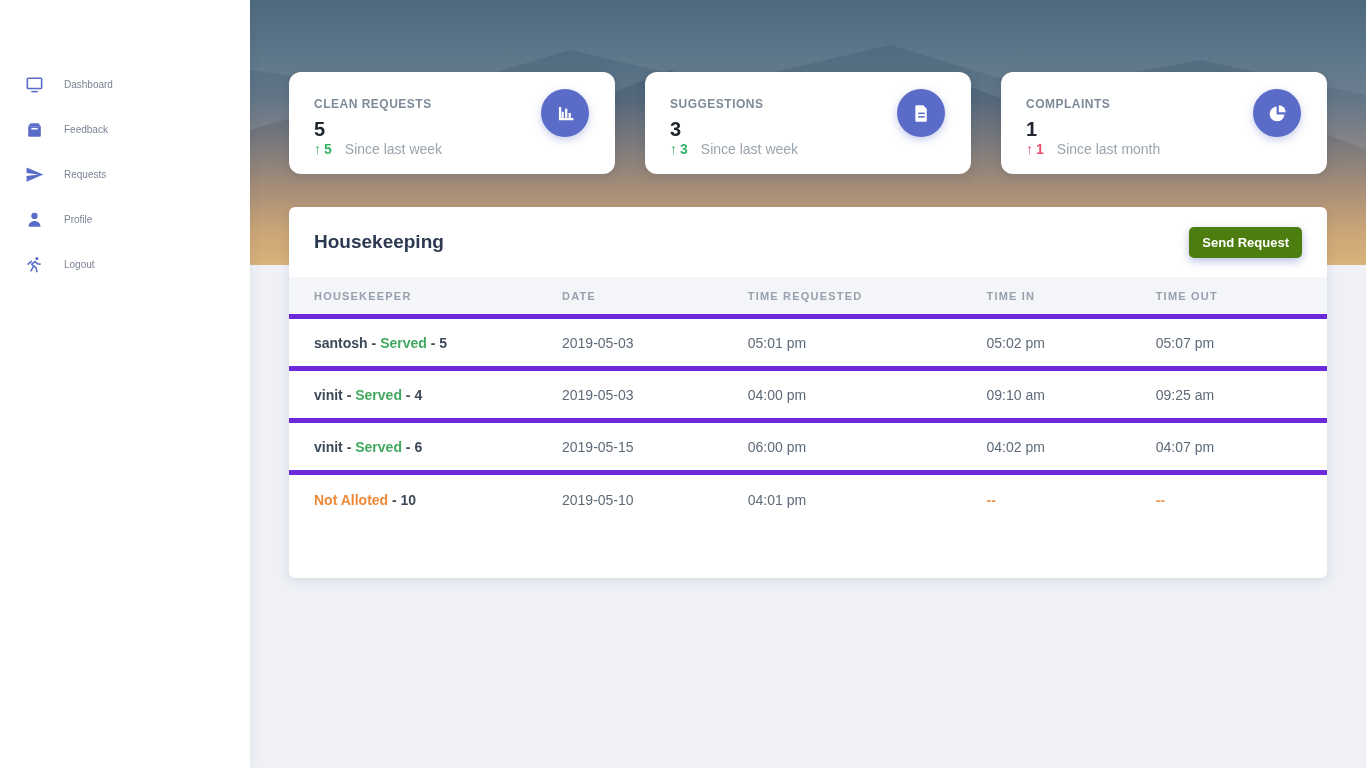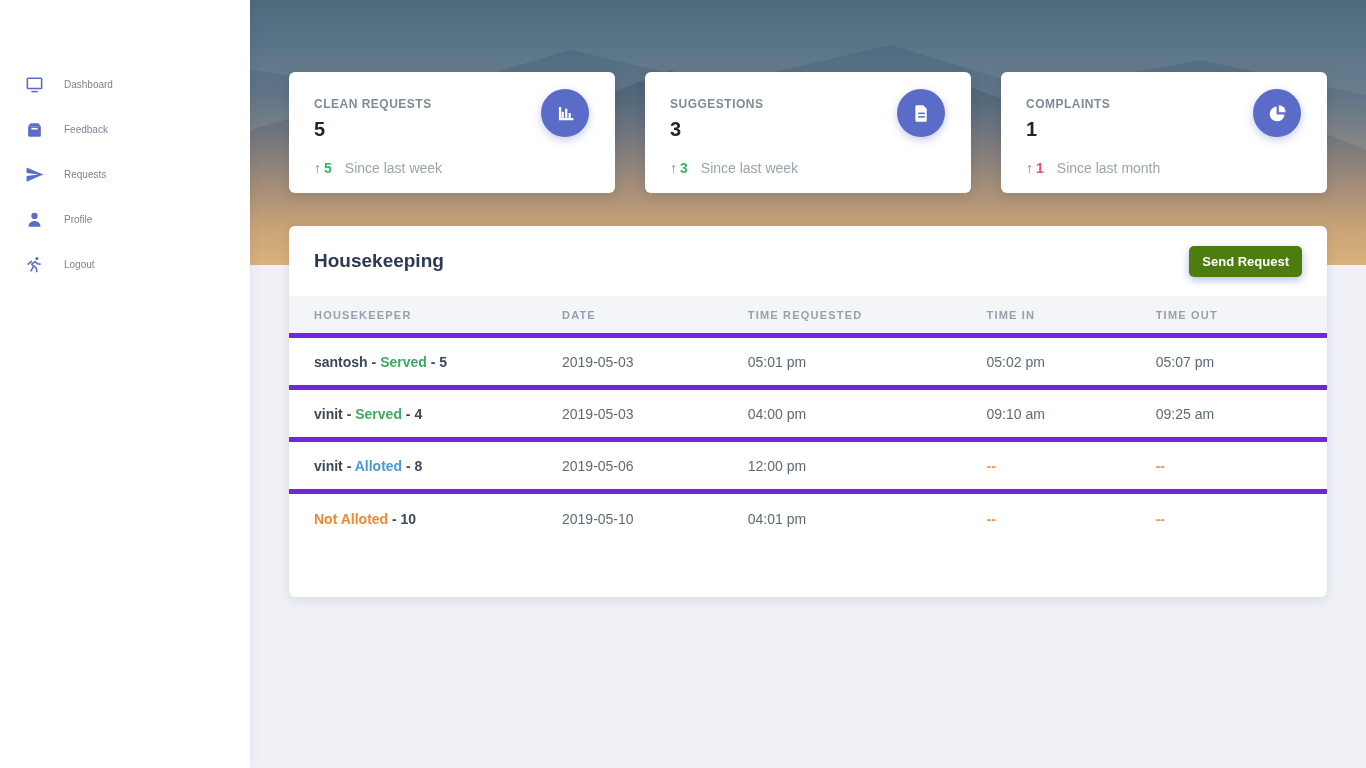--- a/index.html
+++ b/index.html
@@ -48,22 +48,22 @@
       #7c7a7c 55%, #a98f78 72%, #cca677 88%, #d9b17b 100%);
     overflow:hidden;
   }
   .hero svg { position:absolute; top:0; left:0; width:100%; height:170px; }
 
   .content { position:relative; padding:72px 39px 0 39px; }
 
   
   .stats-row { display:flex; gap:30px; }
   .stat-card {
-    flex:1; height:121px; position:relative;
-    background:#ffffff; border-radius:6px;
+    flex:1; height:102px; position:relative;
+    background:#ffffff; border-radius:12px;
     box-shadow:0 3px 12px rgba(30,40,60,.12);
     padding:25px 25px 0 25px;
   }
   .stat-label {
     font-size:12px; font-weight:bold; color:#7f8a98; letter-spacing:.5px;
   }
   .stat-value { font-size:20px; font-weight:bold; color:#20262e; margin-top:7px; }
   .stat-foot { position:absolute; left:25px; bottom:17px; font-size:14px; display:flex; align-items:center; }
   .delta { font-weight:bold; }
   .delta.green { color:#36b368; }
@@ -276,25 +276,25 @@
     <td>05:07 pm</td>
   </tr>
               <tr>
     <td class="name"><span>vinit - </span><span class="green">Served</span><span> - 4</span></td>
     <td>2019-05-03</td>
     <td>04:00 pm</td>
     <td>09:10 am</td>
     <td>09:25 am</td>
   </tr>
               <tr>
-    <td class="name"><span>vinit - </span><span class="blue">Alloted</span><span> - 8</span></td>
-    <td>2019-05-06</td>
-    <td>12:00 pm</td>
-    <td class="empty">--</td>
-    <td class="empty">--</td>
+    <td class="name"><span>vinit - </span><span class="green">Served</span><span> - 6</span></td>
+    <td>2019-05-15</td>
+    <td>06:00 pm</td>
+    <td>04:02 pm</td>
+    <td>04:07 pm</td>
   </tr>
               <tr>
     <td class="name"><span class="orange">Not Alloted</span><span> - 10</span></td>
     <td>2019-05-10</td>
     <td>04:01 pm</td>
     <td class="empty">--</td>
     <td class="empty">--</td>
   </tr>
             </tbody>
         </table>

